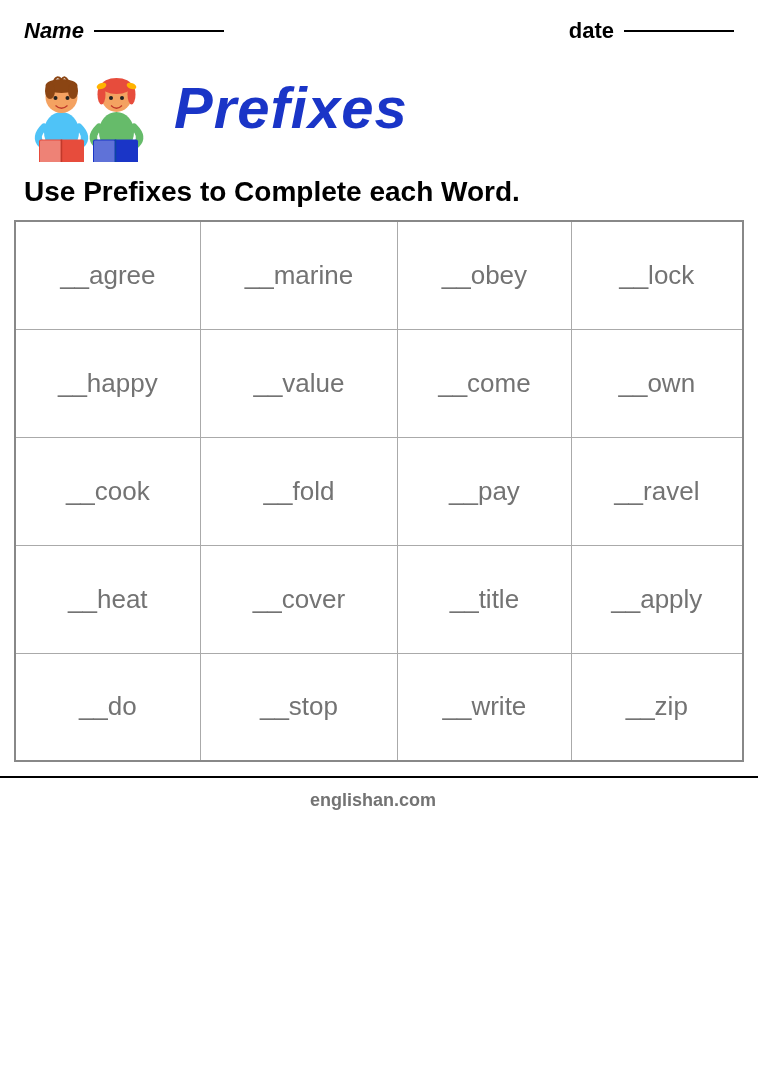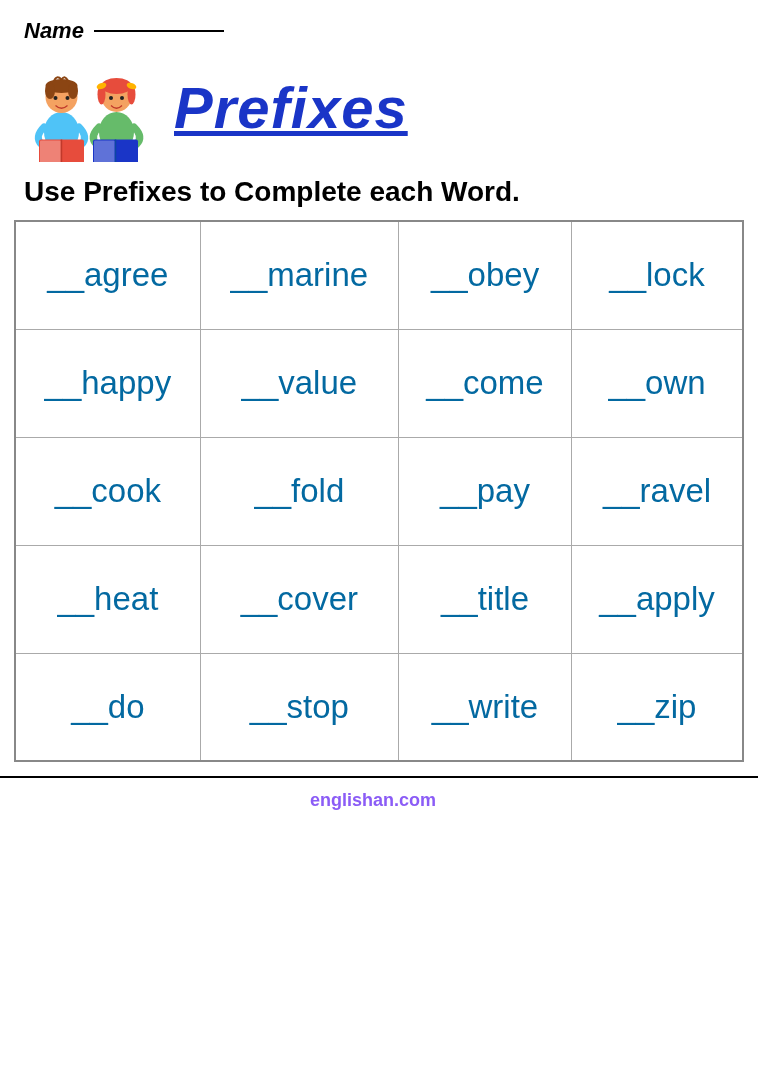--- a/index.html
+++ b/index.html
@@ -48,21 +48,20 @@
       align-items: center;
       padding: 0 24px 10px 24px;
       gap: 20px;
     }
     .prefixes-title {
       font-size: 58px;
       font-weight: bold;
       color: #1a35c7;
       font-style: italic;
       letter-spacing: 1px;
-      text-decoration: underline;
     }
     .instruction {
       padding: 4px 24px 12px 24px;
       font-size: 28px;
       font-weight: bold;
       color: #000;
     }
     .table-container {
       padding: 0 14px 10px 14px;
     }
@@ -74,44 +73,48 @@
     td {
       border: 1.5px solid #aaa;
       text-align: center;
       font-size: 26px;
       font-weight: normal;
       padding: 22px 10px;
       height: 108px;
       vertical-align: middle;
     }
     .word-cell {
-      font-size: 33px;
-      color: #0369a1;
+      font-size: 26px;
+      color: #737373;
     }
     .footer {
       text-align: center;
       padding: 12px 12px 8px 0;
       font-size: 18px;
       font-weight: bold;
-      color: #8b5cf6;
+      color: #737373;
       border-top: 2px solid #000;
       margin-top: 4px;
     }
 
     
     .kids-svg { width: 130px; height: 110px; }
   </style>
 </head>
 <body>
 
 <div class="header-section">
   <div class="name-field">
     <span>Name</span>
     <span class="name-line"></span>
   </div>
+  <div class="date-field">
+    <span>date</span>
+    <span class="date-line"></span>
+  </div>
 </div>
 
 <div class="title-area">
 
   <svg class="kids-svg" viewBox="0 0 260 220" xmlns="http://www.w3.org/2000/svg">
 
     <ellipse cx="75" cy="160" rx="35" ry="40" fill="#4fc3f7"></ellipse>
 
     <circle cx="75" cy="90" r="32" fill="#f4a261"></circle>
 

